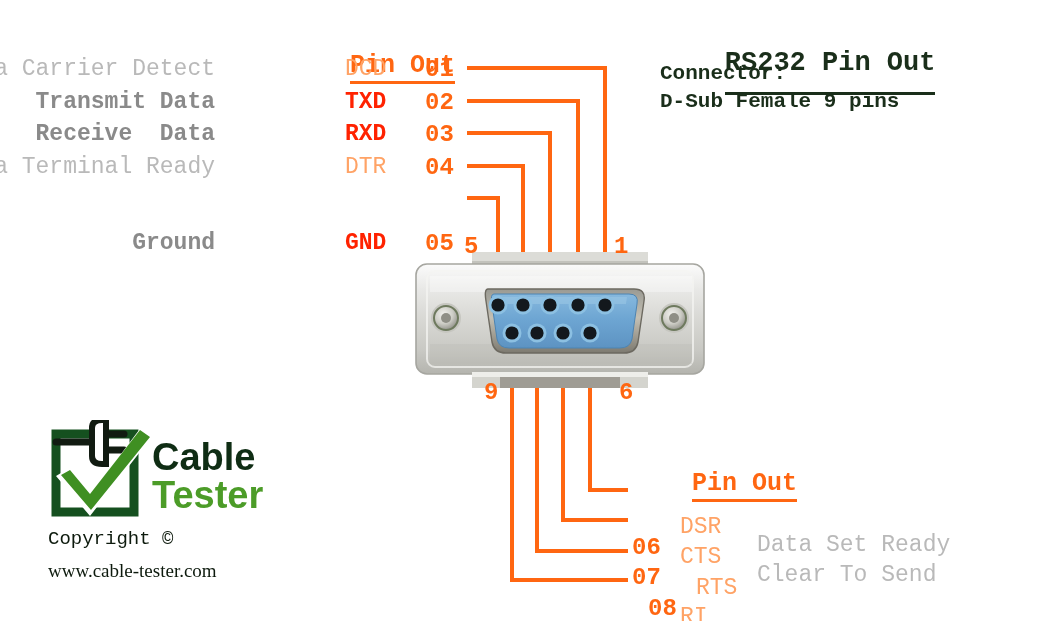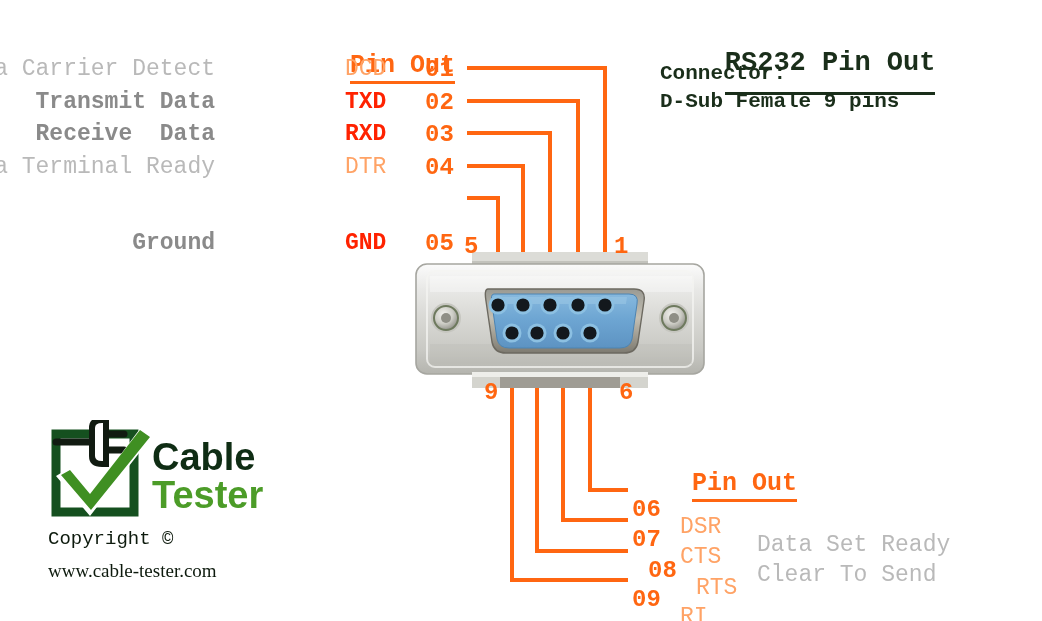--- a/index.html
+++ b/index.html
@@ -56,21 +56,21 @@
   .title u { text-decoration: none; border-bottom: 3px solid #1a2e1a; padding-bottom: 14px; }
   .subtitle1 { left: 660px; top: 62px; font-size: 21px; font-weight: bold; color: #1a2e1a; }
   .subtitle2 { left: 660px; top: 90px; font-size: 21px; font-weight: bold; color: #1a2e1a; }
 
   
   .right-head {
     left: 632px; top: 440px;
     font-size: 25px; font-weight: bold; color: #ff6611;
   }
   .right-head u { text-decoration: none; border-bottom: 3px solid #ff6611; padding-bottom: 1px; }
-  .rr-num  { position: absolute; left: 632px; font-size: 24px; font-weight: bold; color: #ff6611; }
+  .rr-num  { position: absolute; left: 632px; font-size: 24px; font-weight: bold; color: #ff6611; margin-top: 38px; }
   .rr-mnem { position: absolute; left: 680px; font-size: 23px; color: #ffa366; }
   .rr-desc { position: absolute; left: 757px; font-size: 23px; color: #b9b9b9; white-space: pre; }
 
   
   #connector { position: absolute; left: 410px; top: 252px; width: 300px; height: 150px; }
 
   
   .pinnum { font-size: 24px; font-weight: bold; color: #ff6611; }
 
   

